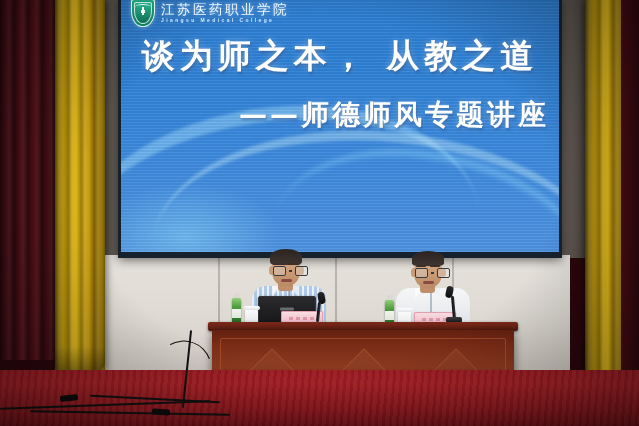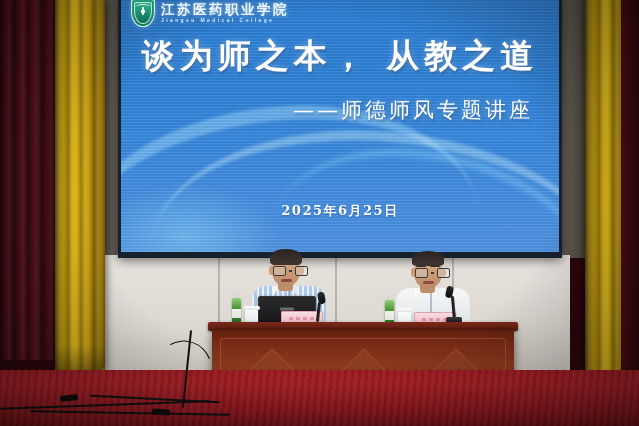--- a/index.html
+++ b/index.html
@@ -142,21 +142,21 @@
                linear-gradient(90deg,transparent 44%,#fff 44% 56%,transparent 56%);
     opacity:.95;
   }
   .shield-arc{
     position:absolute;left:3px;top:3.5px;width:16px;height:5px;
     border-top:1px solid rgba(255,255,255,.8);
     border-radius:50%;
   }
   .logo-text{display:flex;flex-direction:column;line-height:1;}
   .logo-cn{
-    font-size:13.5px;font-weight:700;color:#eef8ff;
+    font-size:13.5px;font-weight:400;color:#eef8ff;
     letter-spacing:2.5px;
     text-shadow:0 0 4px rgba(255,255,255,.5);
     font-family:"DejaVu Sans","Liberation Sans",sans-serif;
   }
   .logo-en{
     font-size:5px;font-weight:700;color:#cfe9ff;
     letter-spacing:2.4px;margin-top:2px;
     font-family:"Liberation Sans",sans-serif;
   }
 
@@ -165,24 +165,24 @@
     text-align:center;
     font-family:"DejaVu Serif","Liberation Serif",serif;
     font-weight:700;
     font-size:33px;
     letter-spacing:5px;
     color:#ffffff;
     text-shadow:0 0 6px rgba(255,255,255,.35), 1px 2px 3px rgba(10,50,110,.55);
     white-space:nowrap;
   }
   .title-sub{
-    position:absolute;right:26px;top:100px;
+    position:absolute;right:10px;top:100px;
     font-family:"DejaVu Serif","Liberation Serif",serif;
-    font-weight:400;
-    font-size:21px;
+    font-weight:700;
+    font-size:28px;
     letter-spacing:3px;
     color:#ffffff;
     text-shadow:0 0 6px rgba(255,255,255,.30), 1px 2px 3px rgba(10,50,110,.5);
     white-space:nowrap;
   }
   .org-line{
     position:absolute;left:0;right:0;top:168px;
     text-align:center;
     font-family:"DejaVu Serif","Liberation Serif",serif;
     font-weight:700;
@@ -393,21 +393,20 @@
             <div class="logo-cn">江苏医药职业学院</div>
             <div class="logo-en">Jiangsu Medical College</div>
           </div>
         </div>
 
         <div class="title-main">谈为师之本， 从教之道</div>
 
         <div class="title-sub">——师德师风专题讲座</div>
 
 
-        <div class="date-line">2025年6月25日</div>
       </div>
     </div>
   </div>
 
   <div class="maroon-curtain"></div>
   <div class="yellow-curtain"></div>
   <div class="yellow-curtain-r"></div>
   <div class="maroon-curtain-r"></div>
 
   <div class="person">

